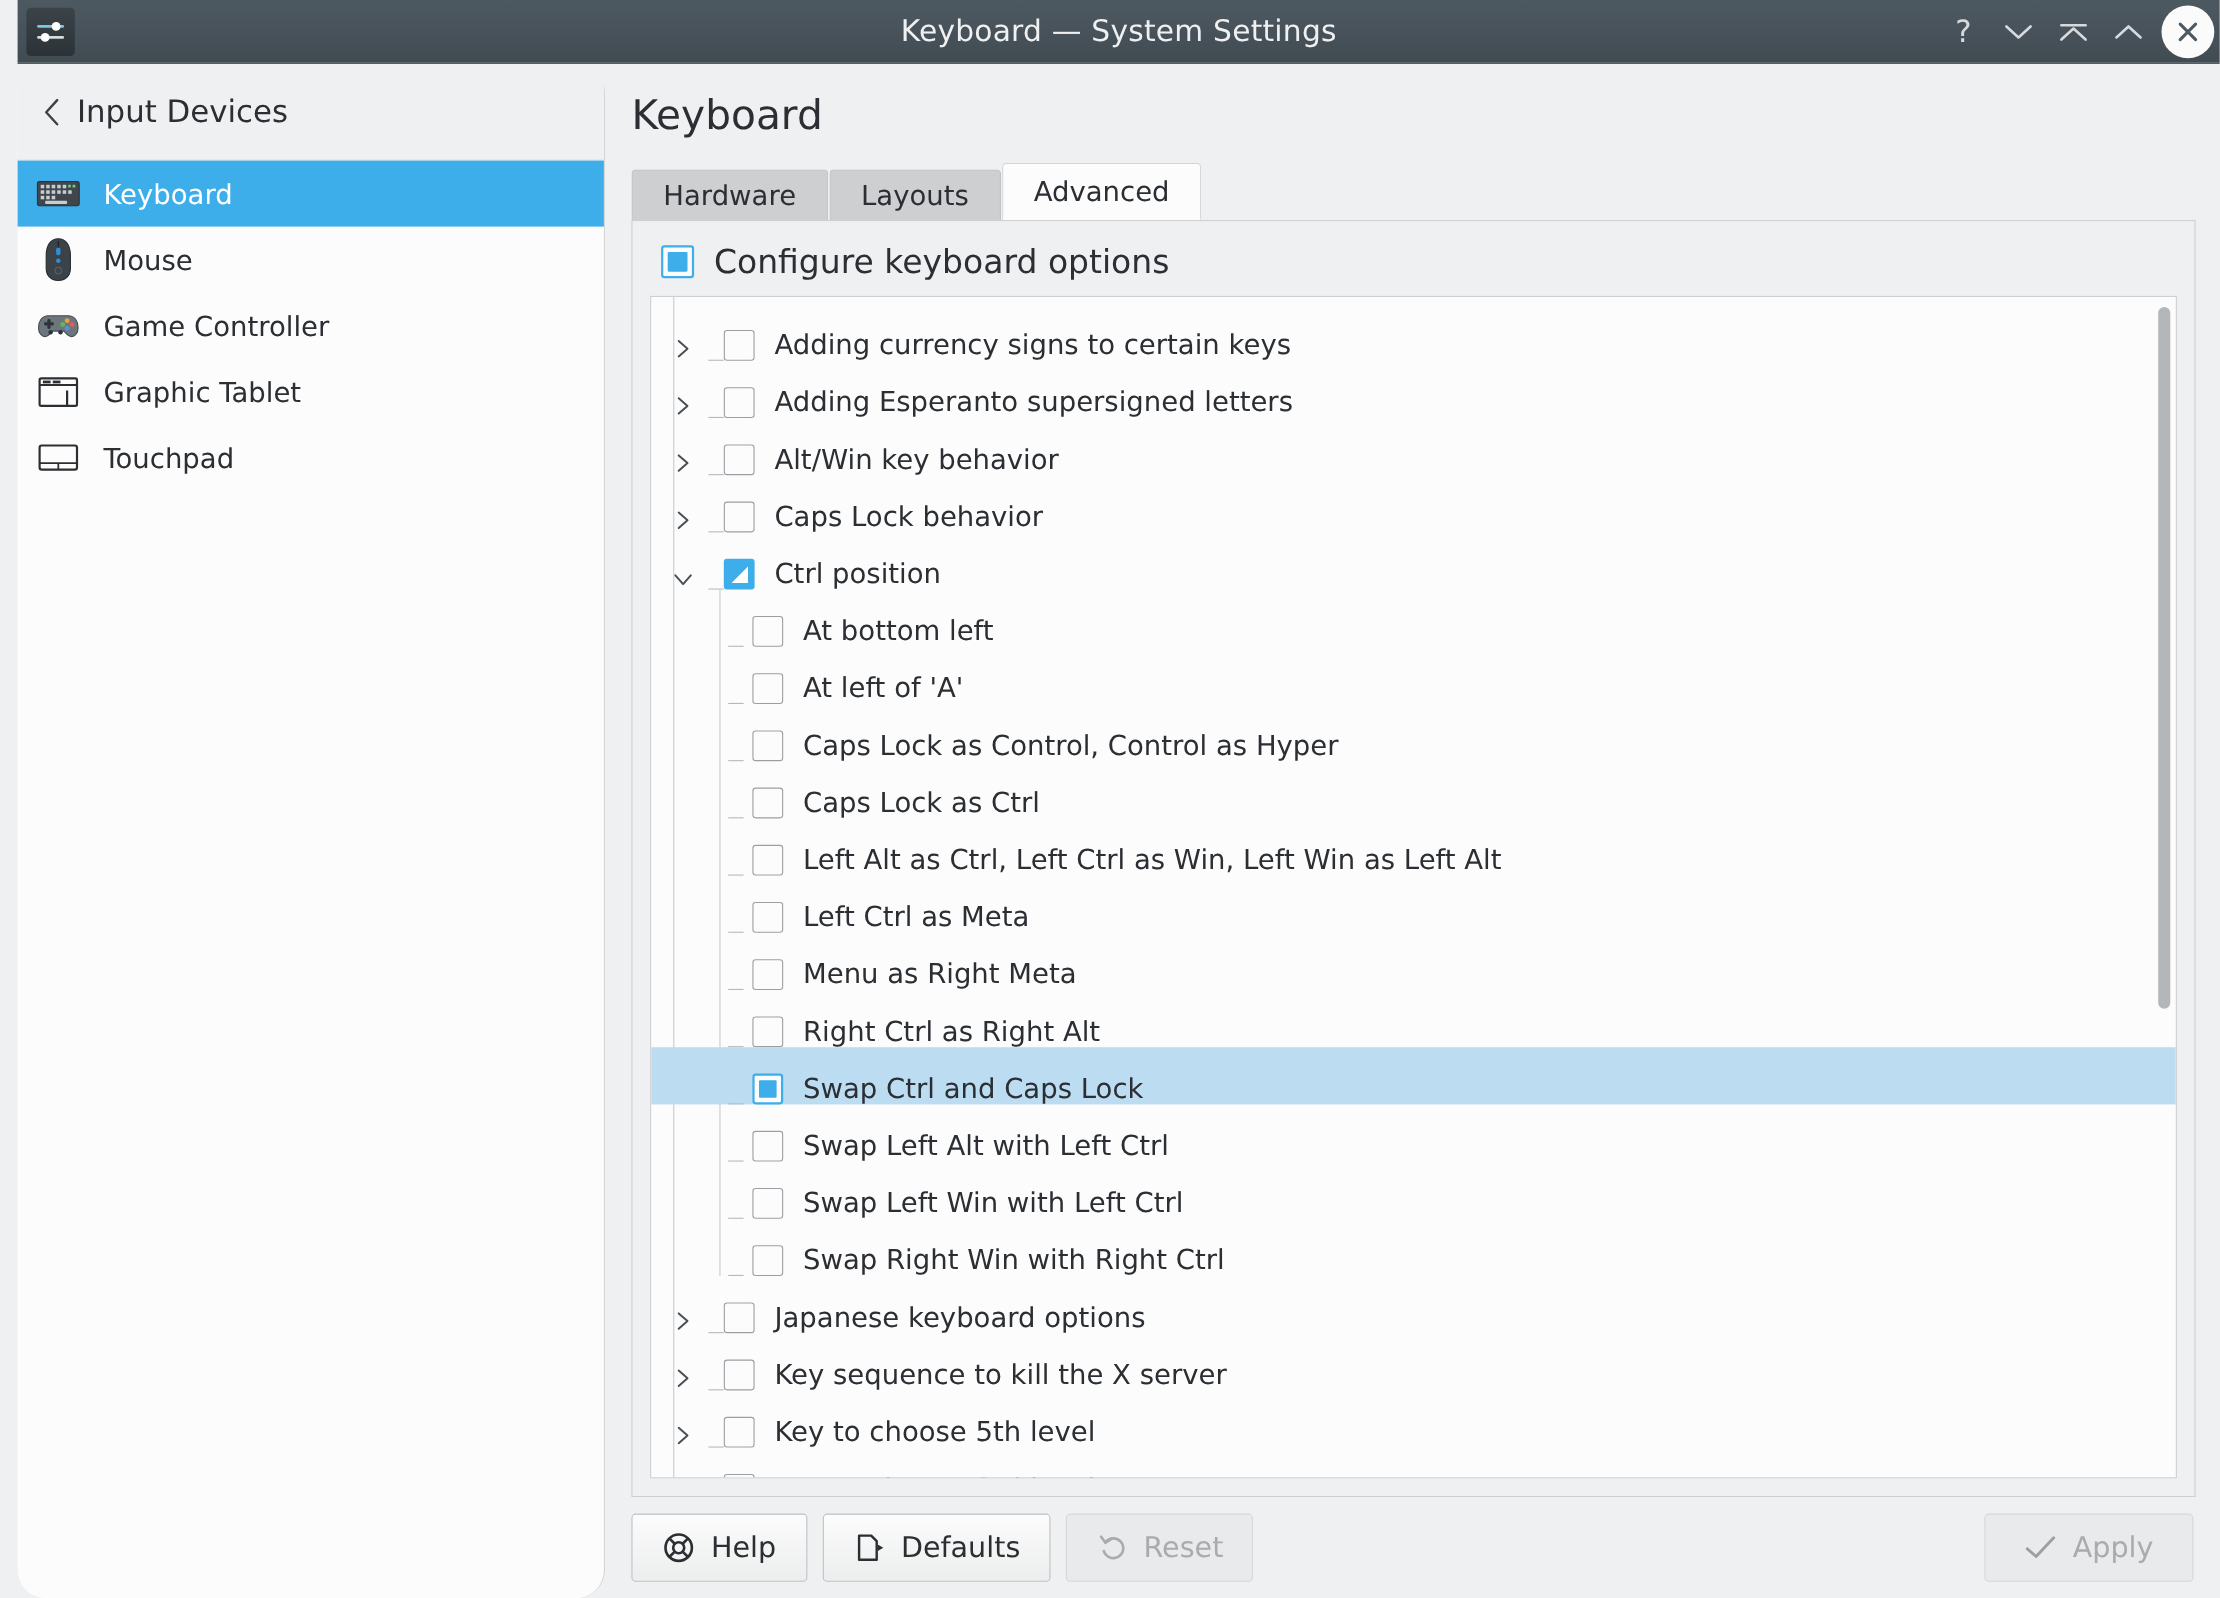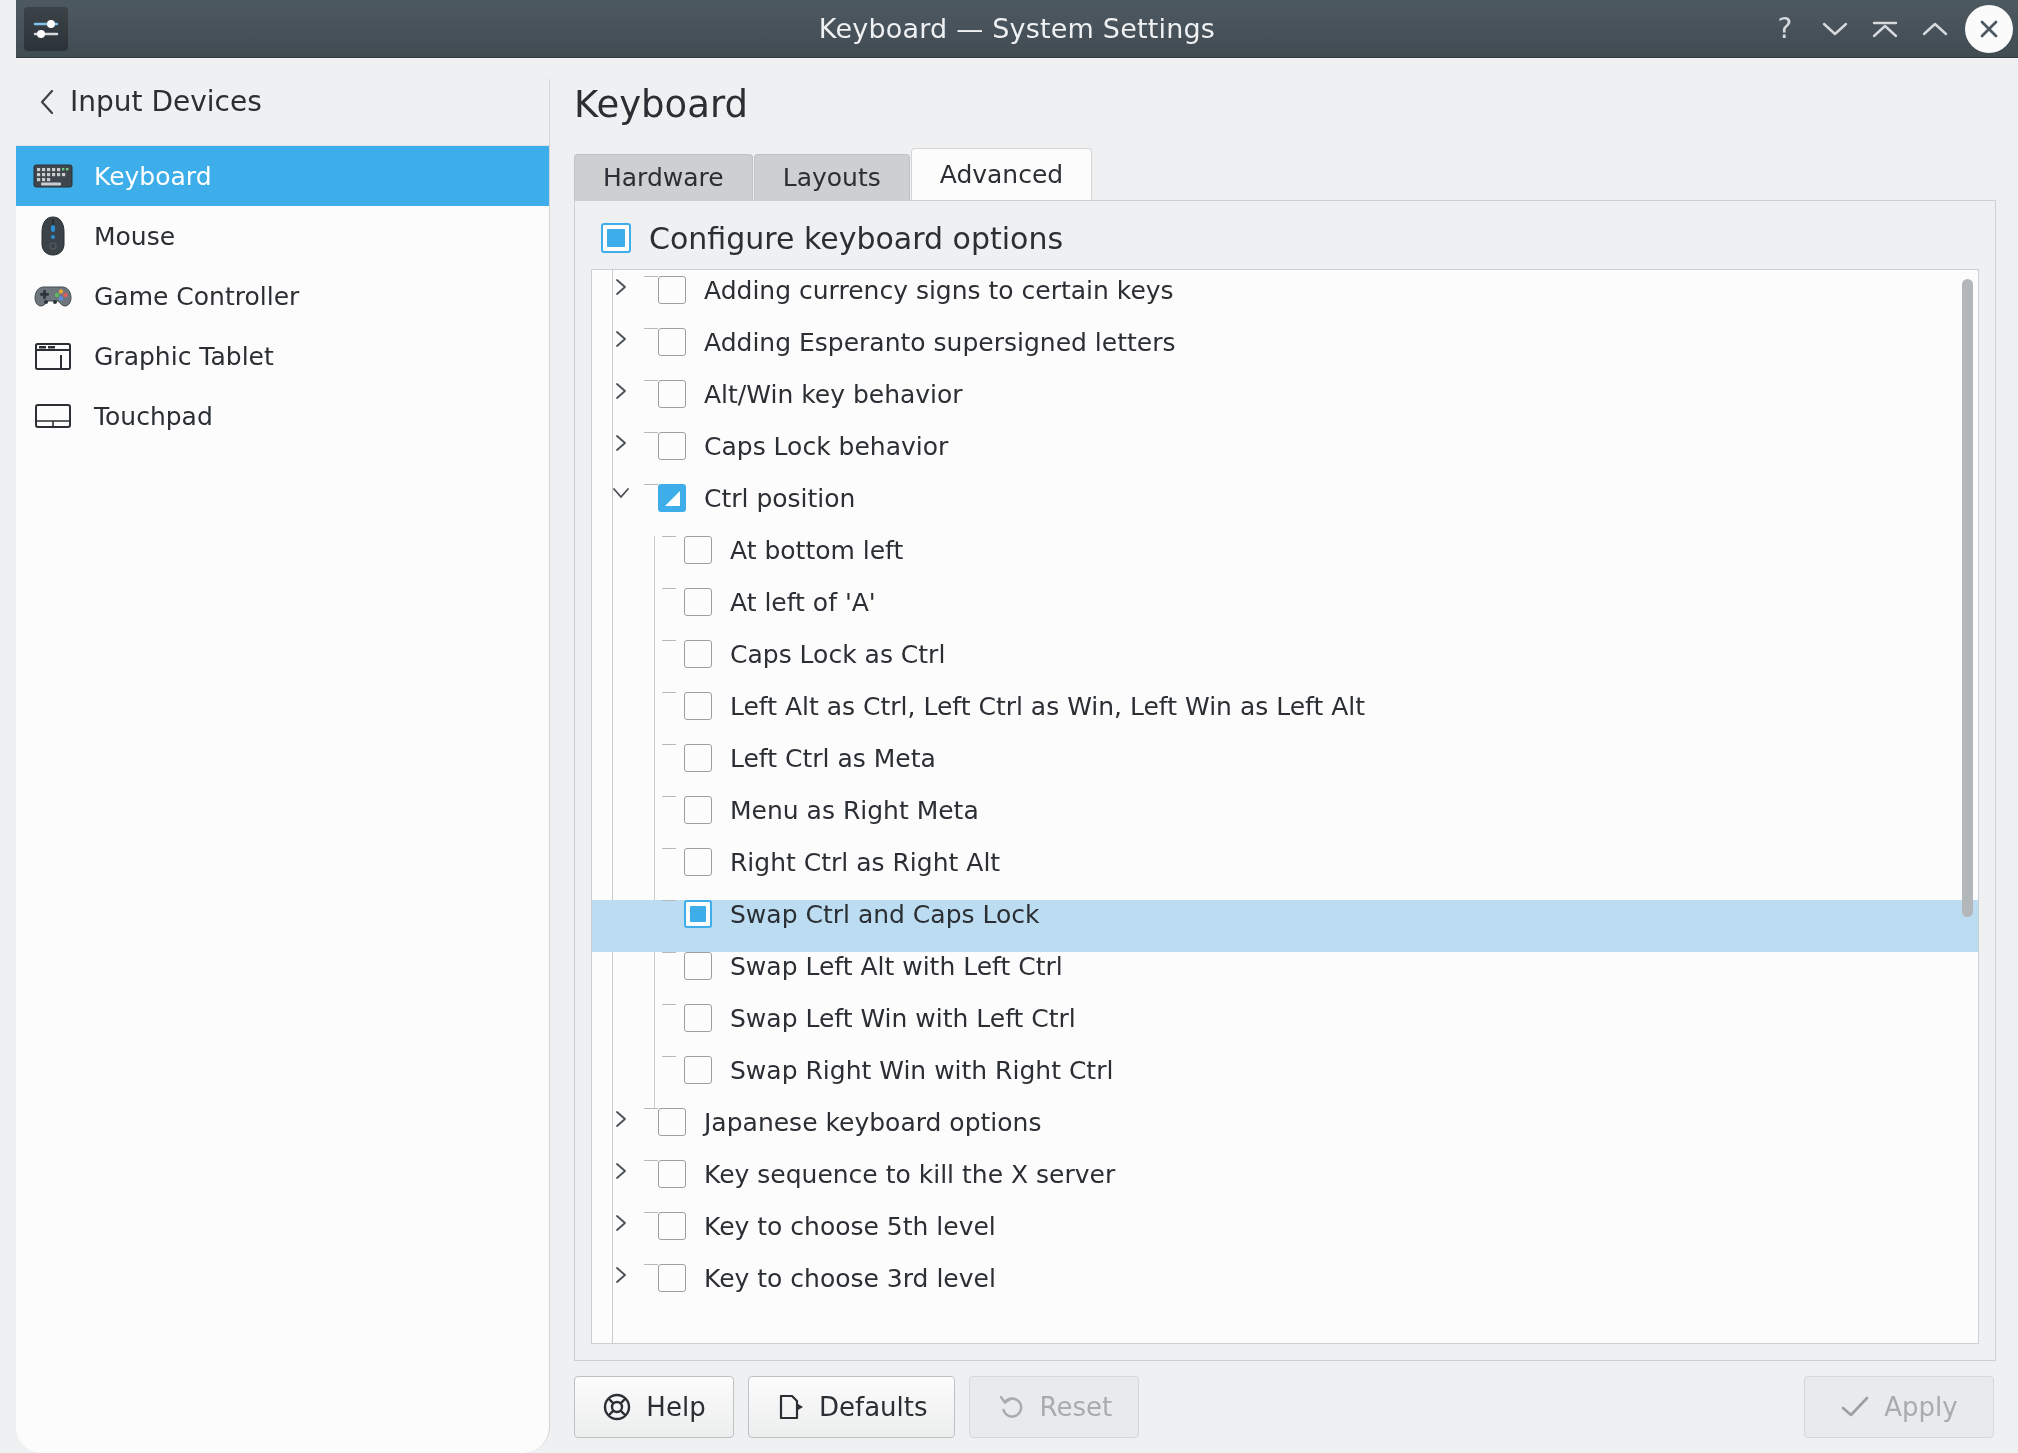--- a/index.html
+++ b/index.html
@@ -126,21 +126,21 @@
   .cb.small { width: 28px; height: 28px; flex: 0 0 28px; }
 
   
   .tree-wrap {
     flex: 1 1 auto; background: #fcfcfc; border: 1px solid #cdcfd0;
     margin-top: 8px; position: relative; overflow: hidden; min-height: 0;
   }
   .tree-scroll { position: absolute; inset: 0; overflow: hidden; }
   .tree-inner { padding: 6px 0 0 0; }
   .trow {
-    height: 52px; display: flex; align-items: flex-start; position: relative;
+    height: 52px; display: flex; align-items: flex-end; position: relative;
     font-size: 25px; color: #2b2f33; padding-left: 8px;
   }
   .trow.selected { background: #bcdcf2; }
   .twig { width: 42px; flex: 0 0 42px; display: flex; align-items: center; justify-content: center; }
   .twig.indent { width: 84px; flex: 0 0 84px; justify-content: flex-end; padding-right: 8px; }
   .tlabel { margin-left: 18px; white-space: nowrap; }
   
   .trunk {
     position: absolute; left: 20px; top: 0; bottom: 0; width: 1px; background: #c8cacc;
   }
@@ -430,20 +430,29 @@
                     </span>
                   <span class="tlabel">At left of 'A'</span>
                 </div>
                 <div class="trow">
                   <span class="twig indent">
                       <span class="dash"></span>
                     </span>
                   <span class="cb small">
                       <span class="box"></span>
                     </span>
+                  <span class="tlabel">Caps Lock as Control, Control as Hyper</span>
+                </div>
+                <div class="trow">
+                  <span class="twig indent">
+                      <span class="dash"></span>
+                    </span>
+                  <span class="cb small">
+                      <span class="box"></span>
+                    </span>
                   <span class="tlabel">Caps Lock as Ctrl</span>
                 </div>
                 <div class="trow">
                   <span class="twig indent">
                       <span class="dash"></span>
                     </span>
                   <span class="cb small">
                       <span class="box"></span>
                     </span>
                   <span class="tlabel">Left Alt as Ctrl, Left Ctrl as Win, Left Win as Left Alt</span>

